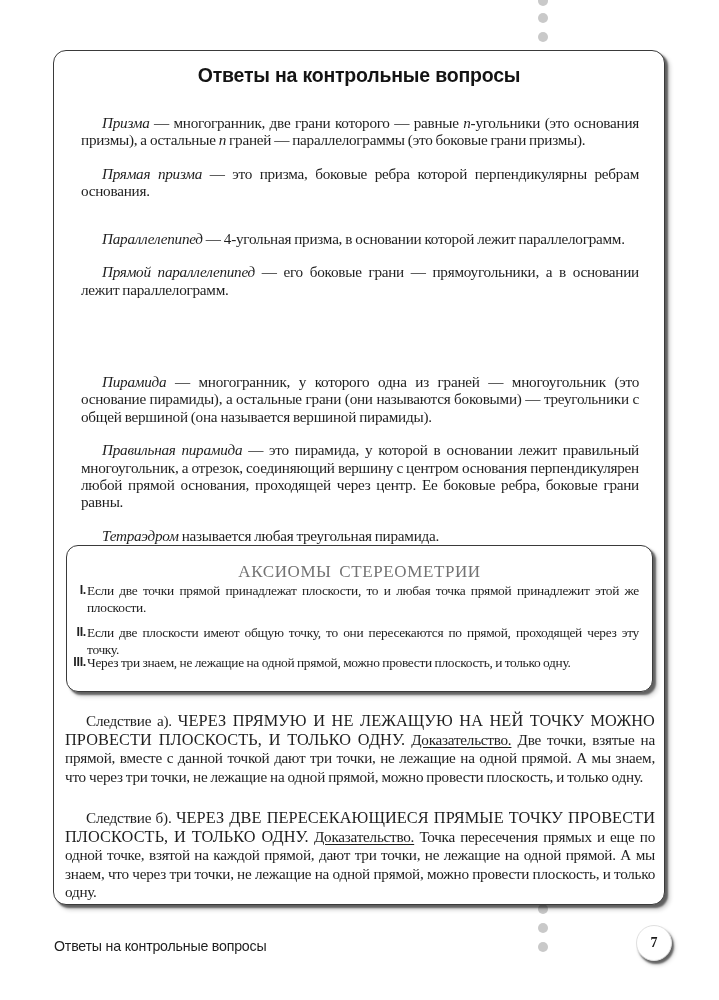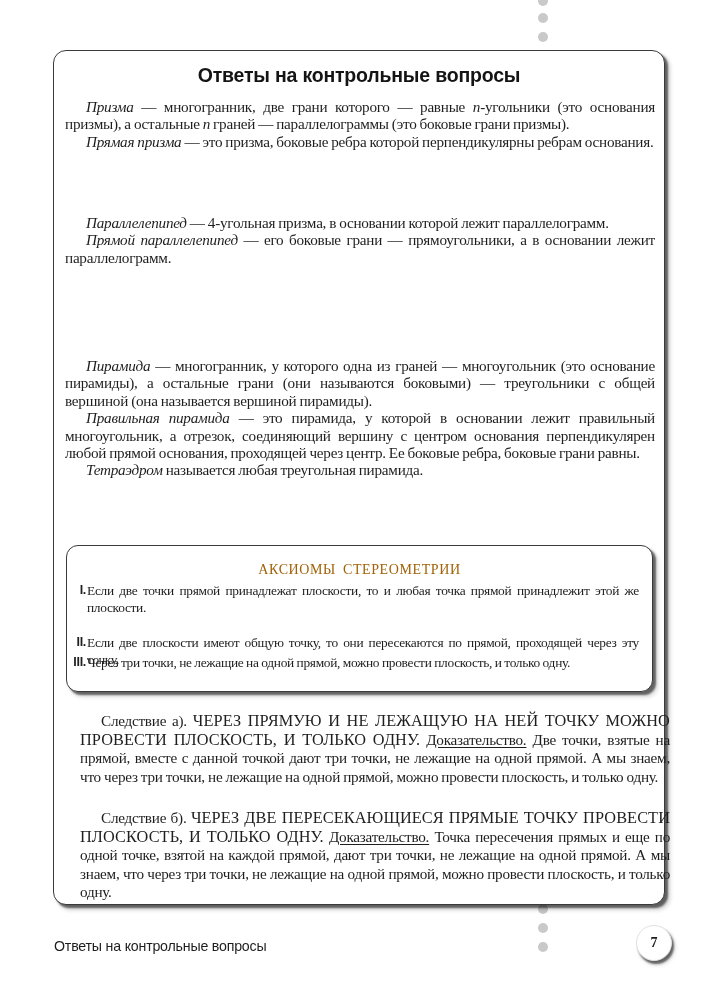--- a/index.html
+++ b/index.html
@@ -16,42 +16,42 @@
     }
     .title {
       position: absolute; left: 0; right: 0; top: 13px; text-align: center;
       font-family: "Liberation Sans", "DejaVu Sans", sans-serif; font-weight: bold;
       font-size: 19.5px; letter-spacing: -0.2px; color: #141414;
     }
     .body-text {
       position: absolute; left: 11px; width: 590px; font-size: 15.2px; line-height: 17.4px;
       text-align: justify; letter-spacing: -0.25px; word-spacing: -0.5px;
     }
-    .body-text p { margin: 0; text-indent: 21px; }
+    .body-text p { margin: 16px; text-indent: 21px; }
     .body-text i { font-style: italic; }
     .axioms-box {
       position: absolute; left: 12px; top: 494px; width: 587px; height: 147px;
       border: 1.3px solid #3a3a3a; border-radius: 12px; background: #fff;
       box-shadow: 3px 3px 2px rgba(0,0,0,0.55), 5px 5px 4px rgba(0,0,0,0.15);
       box-sizing: border-box;
     }
     .axioms-title {
       position: absolute; left: 0; right: 0; top: 16px; text-align: center;
-      font-size: 14px; letter-spacing: 0.6px; word-spacing: 3px; color: #a16207;
+      font-size: 17px; letter-spacing: 0.6px; word-spacing: 3px; color: #737373;
     }
     .axiom {
       position: absolute; left: 20px; width: 552px; font-size: 13.4px; line-height: 17px;
       letter-spacing: -0.3px; word-spacing: -0.4px; text-align: justify;
     }
     .axiom .num {
       position: absolute; left: -20px; width: 19px; text-align: right;
       font-family: "Liberation Sans", "DejaVu Sans", sans-serif; font-weight: bold; font-size: 12.5px;
     }
     .corollary {
-      position: absolute; left: 26px; width: 590px; font-size: 15.2px; line-height: 18.6px;
+      position: absolute; left: 11px; width: 590px; font-size: 15.2px; line-height: 18.6px;
       text-align: justify; letter-spacing: -0.25px; word-spacing: -0.4px;
     }
     .corollary p { margin: 0; text-indent: 21px; }
     .corollary .caps { font-size: 16.3px; letter-spacing: 0.1px; }
     .corollary u { text-decoration: underline; text-underline-offset: 2px; }
     .footer-title {
       position: absolute; left: 54px; top: 938px; font-family: "Liberation Sans", "DejaVu Sans", sans-serif;
       font-size: 14.2px; color: #1e1e1e; letter-spacing: -0.2px;
     }
     .page-num {
@@ -92,27 +92,27 @@
     <p><i>Правильная пирамида</i><span> — это пирамида, у которой в основании лежит правильный многоугольник, а отрезок, соединяющий вершину с центром основания перпендикулярен любой прямой основания, проходящей через центр. Ее боковые ребра, боковые грани равны.</span></p>
     <p><i>Тетраэдром</i><span> называется любая треугольная пирамида.</span></p>
   </div>
 
   <div class="axioms-box">
     <div class="axioms-title">АКСИОМЫ СТЕРЕОМЕТРИИ</div>
     <div class="axiom" style="top:36px;">
       <span class="num">I.</span>
       <span>Если две точки прямой принадлежат плоскости, то и любая точка прямой принадлежит этой же плоскости.</span>
     </div>
-    <div class="axiom" style="top:88px;">
+    <div class="axiom" style="top:78px;">
       <span class="num">II.</span>
       <span>Если две плоскости имеют общую точку, то они пересекаются по прямой, проходящей через эту точку.</span>
     </div>
     <div class="axiom" style="top:108px;">
       <span class="num">III.</span>
-      <span>Через три точки, не лежащие на одной прямой, можно провести плоскость, и только одну.</span>
+      <span>Через три знаем, не лежащие на одной прямой, можно провести плоскость, и только одну.</span>
     </div>
   </div>
 
   <div class="corollary" style="top:661px;">
     <p><span>Следствие а). </span><span class="caps">ЧЕРЕЗ ПРЯМУЮ И НЕ ЛЕЖАЩУЮ НА НЕЙ ТОЧКУ МОЖНО ПРОВЕСТИ ПЛОСКОСТЬ, И ТОЛЬКО ОДНУ.</span> <u>Доказательство.</u><span> Две точки, взятые на прямой, вместе с данной точкой дают три точки, не лежащие на одной прямой. А мы знаем, что через три точки, не лежащие на одной прямой, можно провести плоскость, и только одну.</span></p>
   </div>
 
   <div class="corollary" style="top:758px;">
     <p><span>Следствие б). </span><span class="caps">ЧЕРЕЗ ДВЕ ПЕРЕСЕКАЮЩИЕСЯ ПРЯМЫЕ ТОЧКУ ПРОВЕСТИ ПЛОСКОСТЬ, И ТОЛЬКО ОДНУ.</span> <u>Доказательство.</u><span> Точка пересечения прямых и еще по одной точке, взятой на каждой прямой, дают три точки, не лежащие на одной прямой. А мы знаем, что через три точки, не лежащие на одной прямой, можно провести плоскость, и только одну.</span></p>
   </div>

